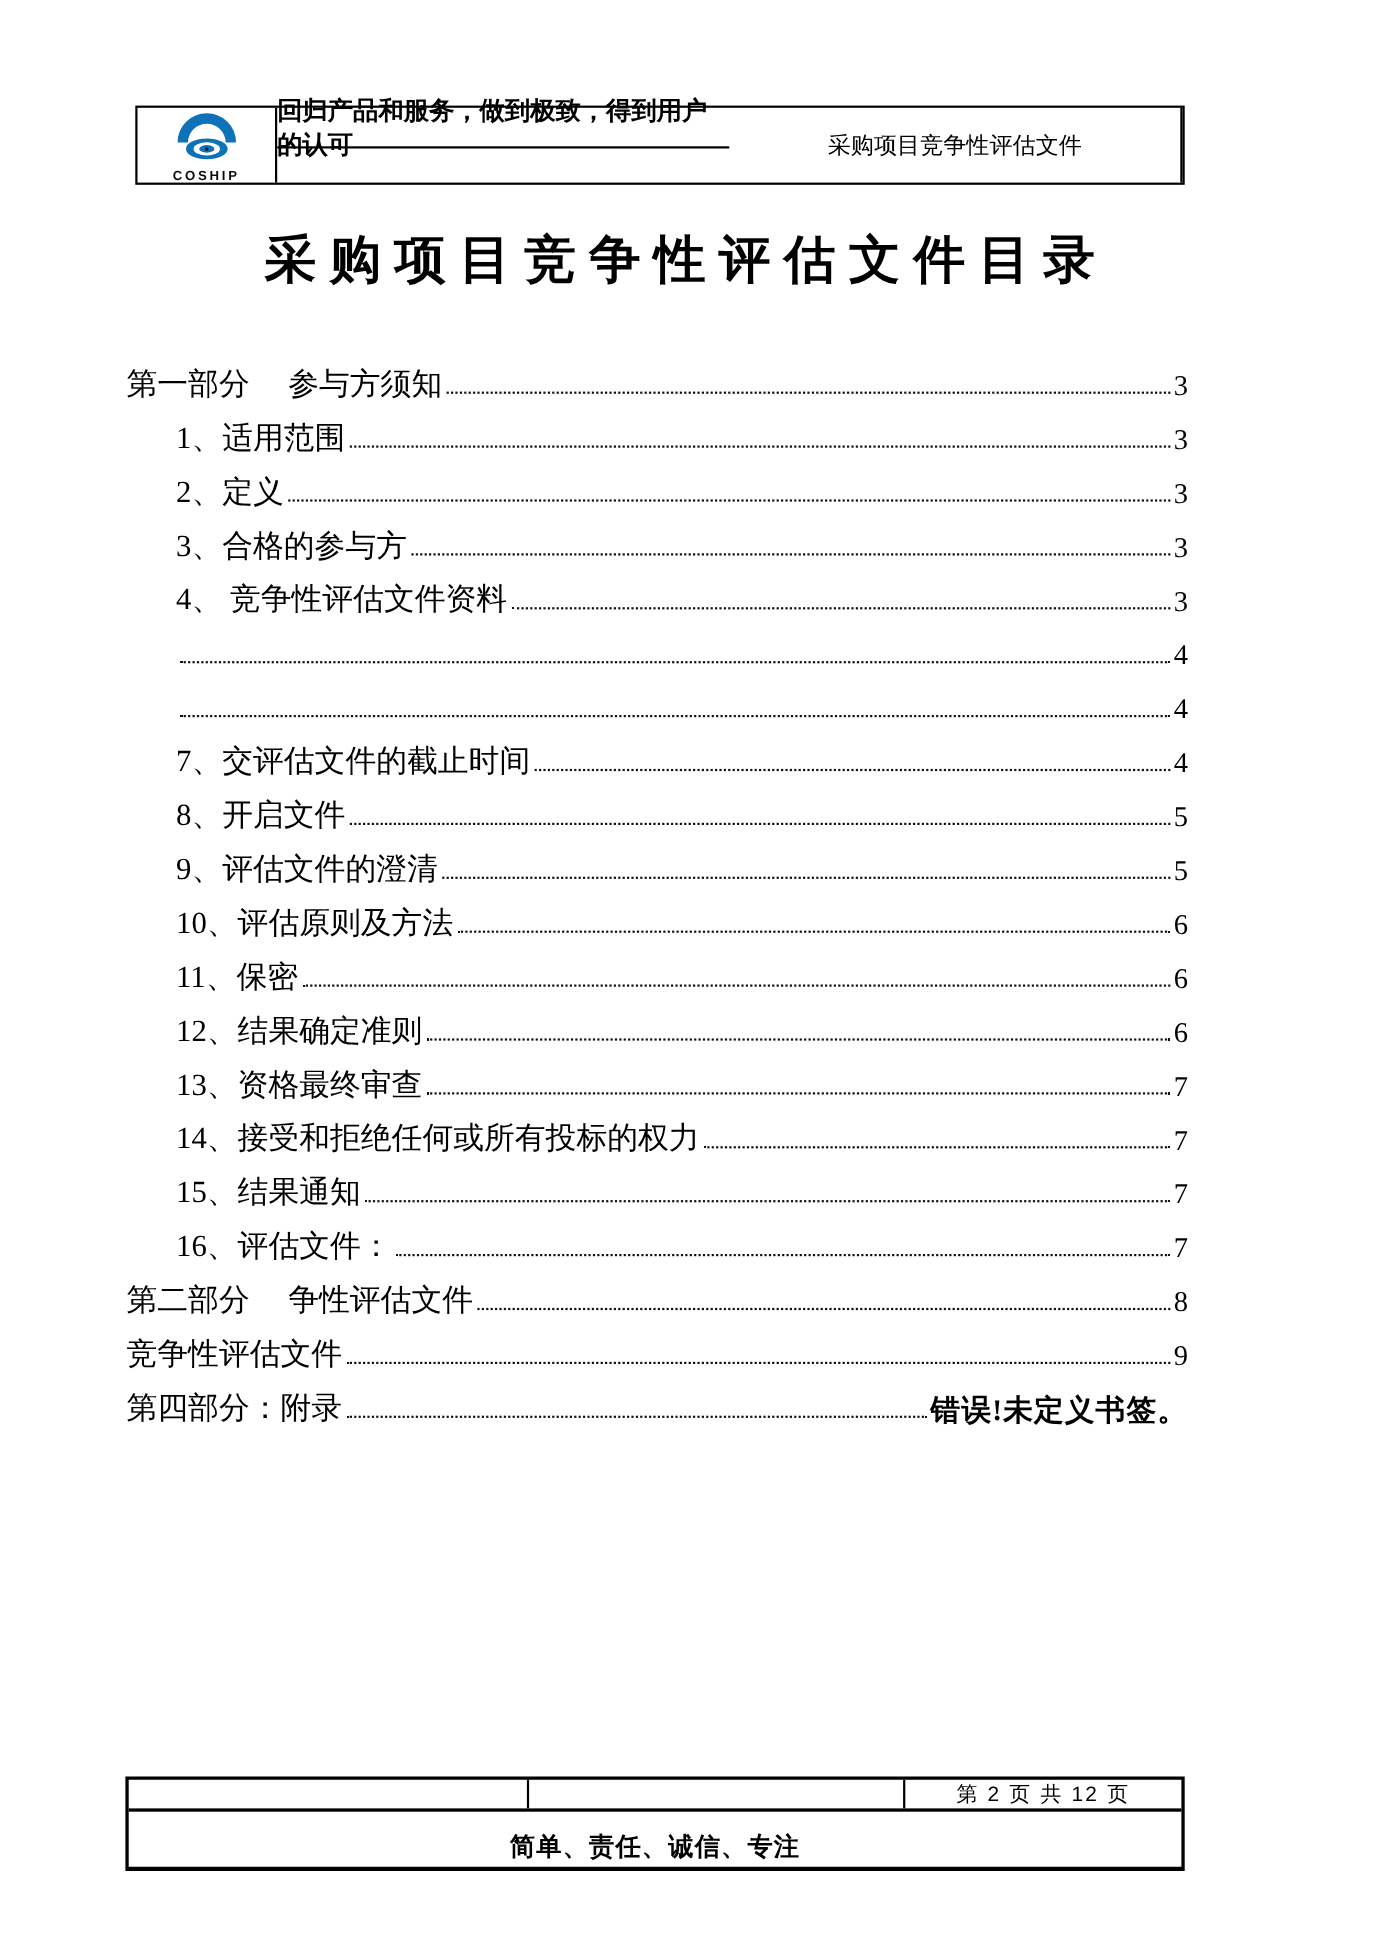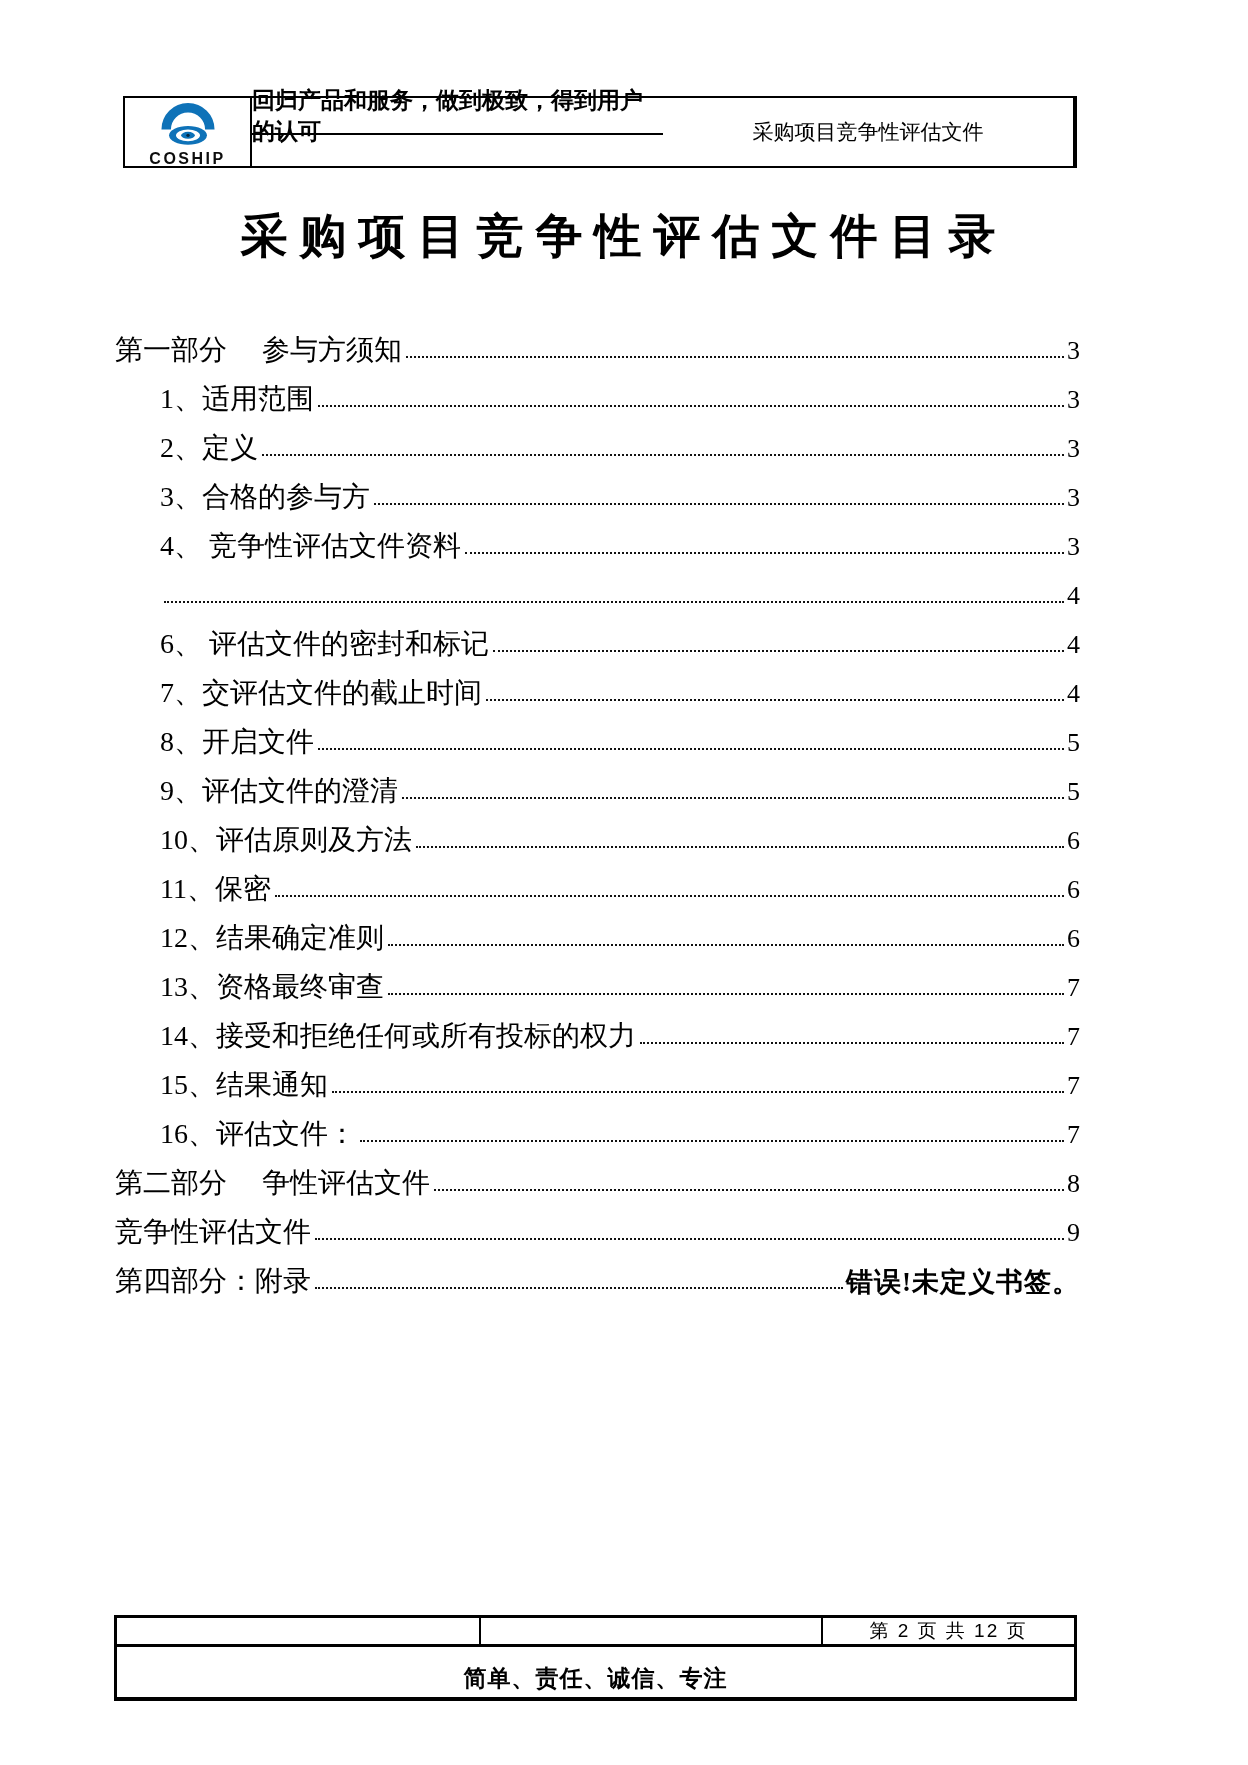--- a/index.html
+++ b/index.html
@@ -25,21 +25,21 @@
   .logo-cell {
     width: 127px;
     border-right: 2px solid #000;
     display: flex; flex-direction: column;
     align-items: center; justify-content: center;
     padding-top: 2px;
   }
   .coship-wordmark {
     font-family: "Liberation Sans", "DejaVu Sans", sans-serif;
     font-weight: bold;
-    font-size: 16px;
+    font-size: 12px;
     letter-spacing: 2.5px;
     color: #0d0d0d;
     line-height: 16px;
   }
   .header-right { flex: 1; display: flex; flex-direction: row; }
   .tagline-row {
     height: 37px;
     border-bottom: 2px solid #000;
     display: flex; align-items: center; justify-content: center;
     font-family: "Liberation Sans", "DejaVu Sans", sans-serif;
@@ -181,21 +181,20 @@
       <div class="toc-entry level-1">
       <span class="toc-label">4、 竞争性评估文件资料</span>
       <span class="toc-leader"></span>
       <span class="toc-page">3</span>
     </div>
       <div class="toc-entry level-1">
       <span class="toc-leader"></span>
       <span class="toc-page">4</span>
     </div>
       <div class="toc-entry level-1">
-      <span class="toc-label">6、 评估文件的密封和标记</span>
       <span class="toc-leader"></span>
       <span class="toc-page">4</span>
     </div>
       <div class="toc-entry level-1">
       <span class="toc-label">7、交评估文件的截止时间</span>
       <span class="toc-leader"></span>
       <span class="toc-page">4</span>
     </div>
       <div class="toc-entry level-1">
       <span class="toc-label">8、开启文件</span>

